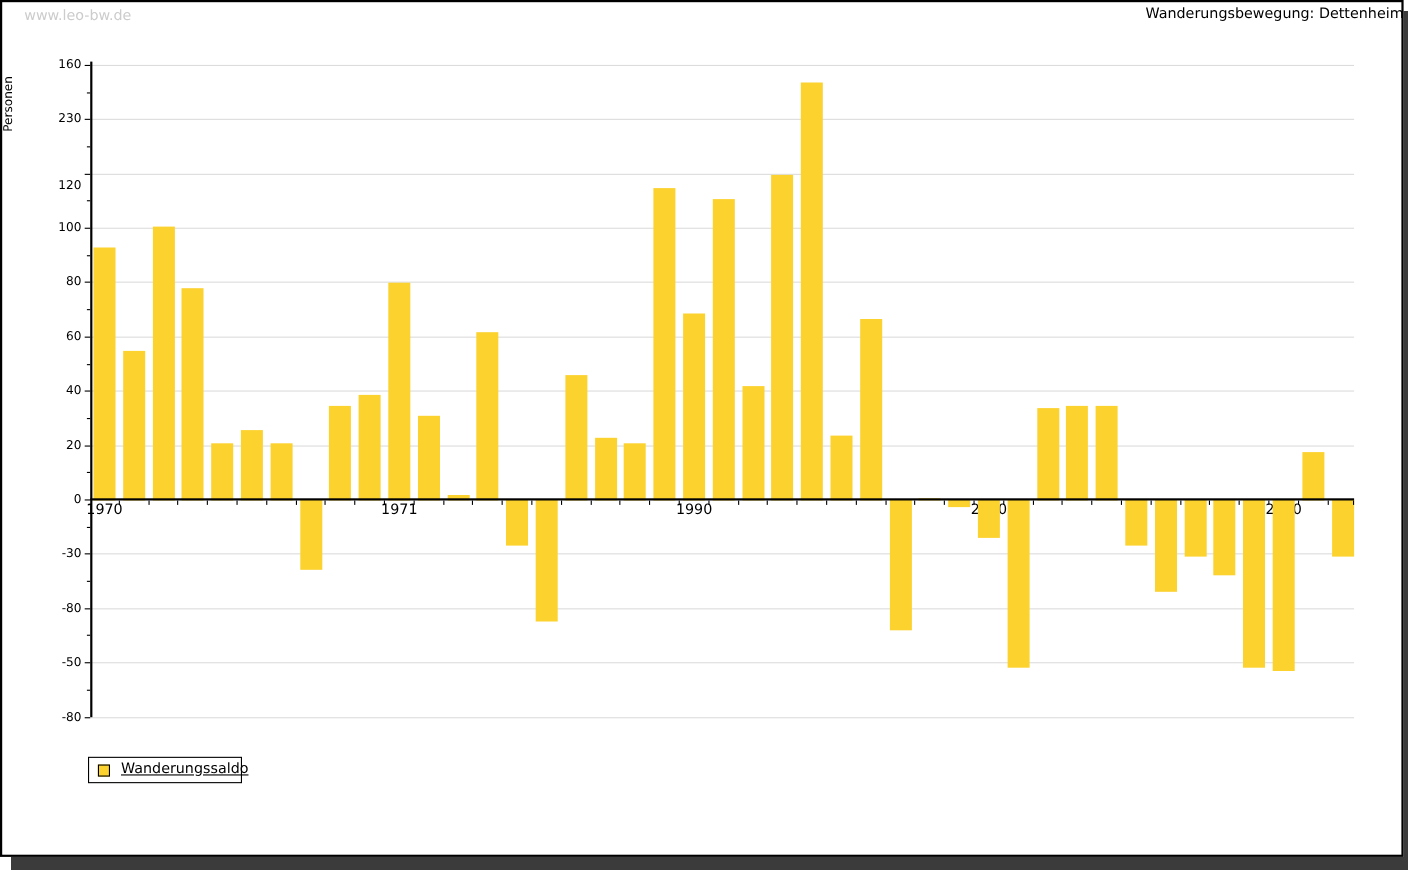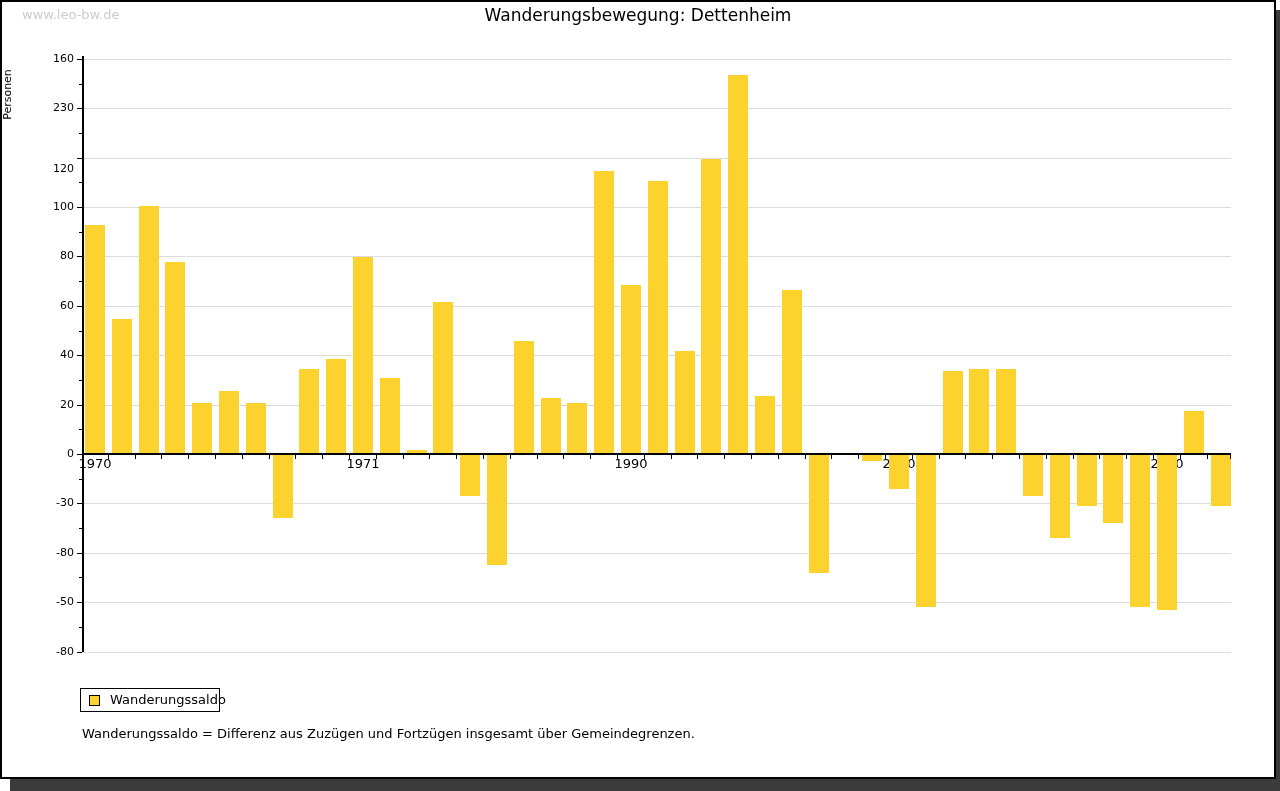--- a/index.html
+++ b/index.html
@@ -1,37 +1,37 @@
 <!DOCTYPE html>
 <html><head>
 <meta charset="utf-8">
 <style>
   html,body{margin:0;padding:0;background:#fff;width:1280px;height:791px;overflow:hidden;
     font-family:"DejaVu Sans","Liberation Sans",sans-serif;}
   .shadow{position:absolute;left:10px;top:10px;width:1270px;height:781px;background:#3b3b3b;}
   .frame{position:absolute;left:0;top:0;width:1276px;height:779px;background:#fff;box-sizing:border-box;}
   .frame-border{position:absolute;inset:0;border:2px solid #000;pointer-events:none;z-index:50;}
   .watermark{position:absolute;left:22px;top:7px;font-size:13px;color:#cccccc;}
-  .chart-title{position:absolute;left:0;top:5px;width:100%;text-align:center;font-size:17px;color:#000;}
+  .chart-title{position:absolute;left:0;top:5px;width:100%;text-align:right;font-size:13px;color:#000;}
   .y-axis-title{position:absolute;left:-38px;top:88px;width:90px;text-align:center;font-size:11px;color:#000;
     transform:rotate(-90deg);}
   .plot{position:absolute;left:0;top:0;width:1276px;height:779px;}
   .gridline{position:absolute;height:1px;background:#dcdcdc;}
   .y-axis-line{position:absolute;width:2px;background:#000;z-index:20;}
   .zero-line{position:absolute;height:2px;background:#000;z-index:20;}
   .ytick{position:absolute;height:1px;background:#000;z-index:21;}
   .ylab{position:absolute;width:40px;text-align:right;font-size:11px;color:#000;}
   .xtick{position:absolute;width:1px;height:4px;background:#000;z-index:21;}
   .xlab{position:absolute;width:60px;text-align:center;font-size:13px;color:#000;}
   .bar{position:absolute;background:#fcd22f;z-index:5;}
   .legend{position:absolute;left:80px;top:688px;width:140px;height:24px;border:1px solid #000;
     background:#fff;box-sizing:border-box;}
   .legend-swatch{position:absolute;left:8px;top:6px;width:11px;height:11px;background:#fcd22f;
     border:1px solid #000;box-sizing:border-box;}
-  .legend-label{position:absolute;left:29px;top:3px;font-size:13px;color:#000;}
+  .legend-label{position:absolute;left:29px;top:3px;font-size:13px;color:#000;text-decoration:underline;}
   .footnote1{position:absolute;left:82px;top:726px;font-size:13px;color:#000;}
   .footnote2{position:absolute;left:82px;top:752px;font-size:13px;color:#000;}
 </style>
 </head>
 <body>
 
 <div class="shadow"></div>
 
 <div class="frame">
   <div class="watermark">www.leo-bw.de</div>
@@ -182,16 +182,15 @@
       <div class="xlab" style="left: 1137px; top: 456px;">2010</div>
       <div class="y-axis-line" style="left: 82px; top: 56px; height: 596px;"></div>
       <div class="zero-line" style="left: 82px; width: 1149px; top: 453px;"></div>
     </div>
 
   <div class="legend">
     <div class="legend-swatch"></div>
     <div class="legend-label">Wanderungssaldo</div>
   </div>
 
-  <div class="footnote1">Wanderungssaldo = Differenz aus Zuzügen und Fortzügen insgesamt über Gemeindegrenzen.</div>
 
   <div class="frame-border"></div>
 </div>
 
 </body></html>

